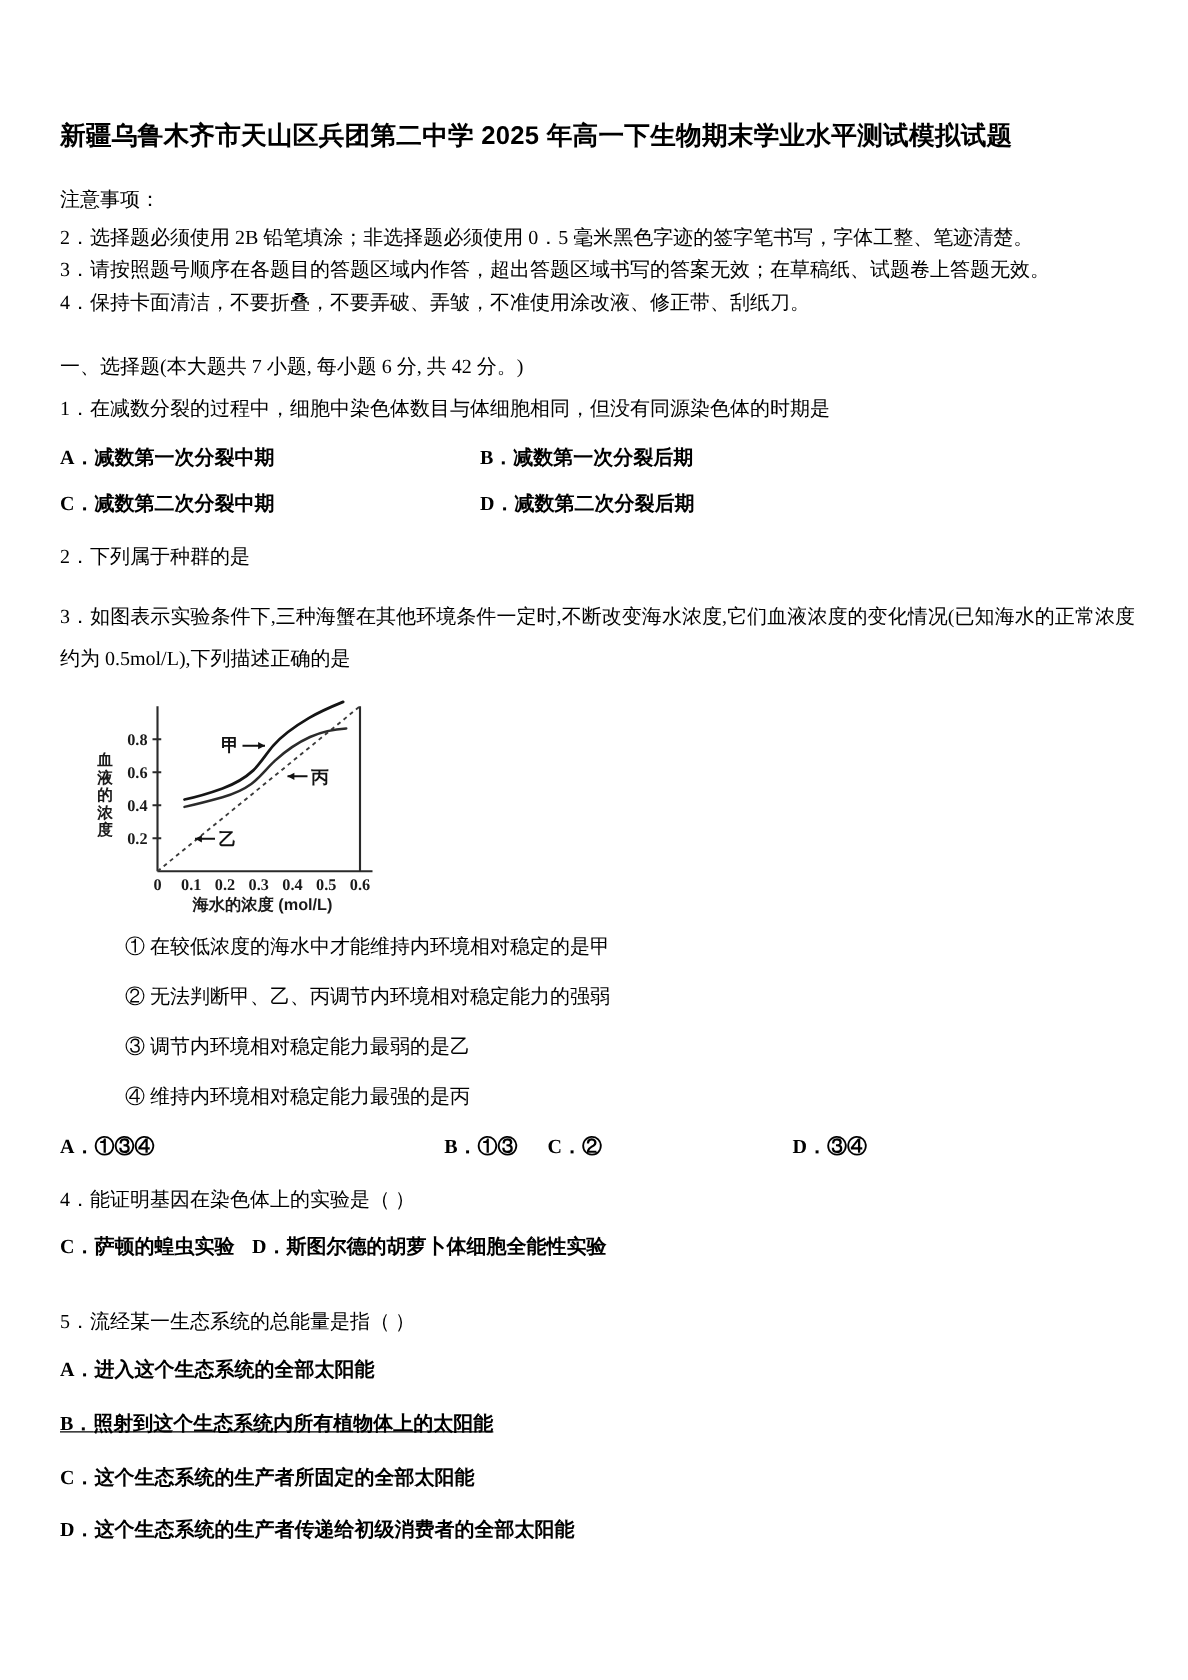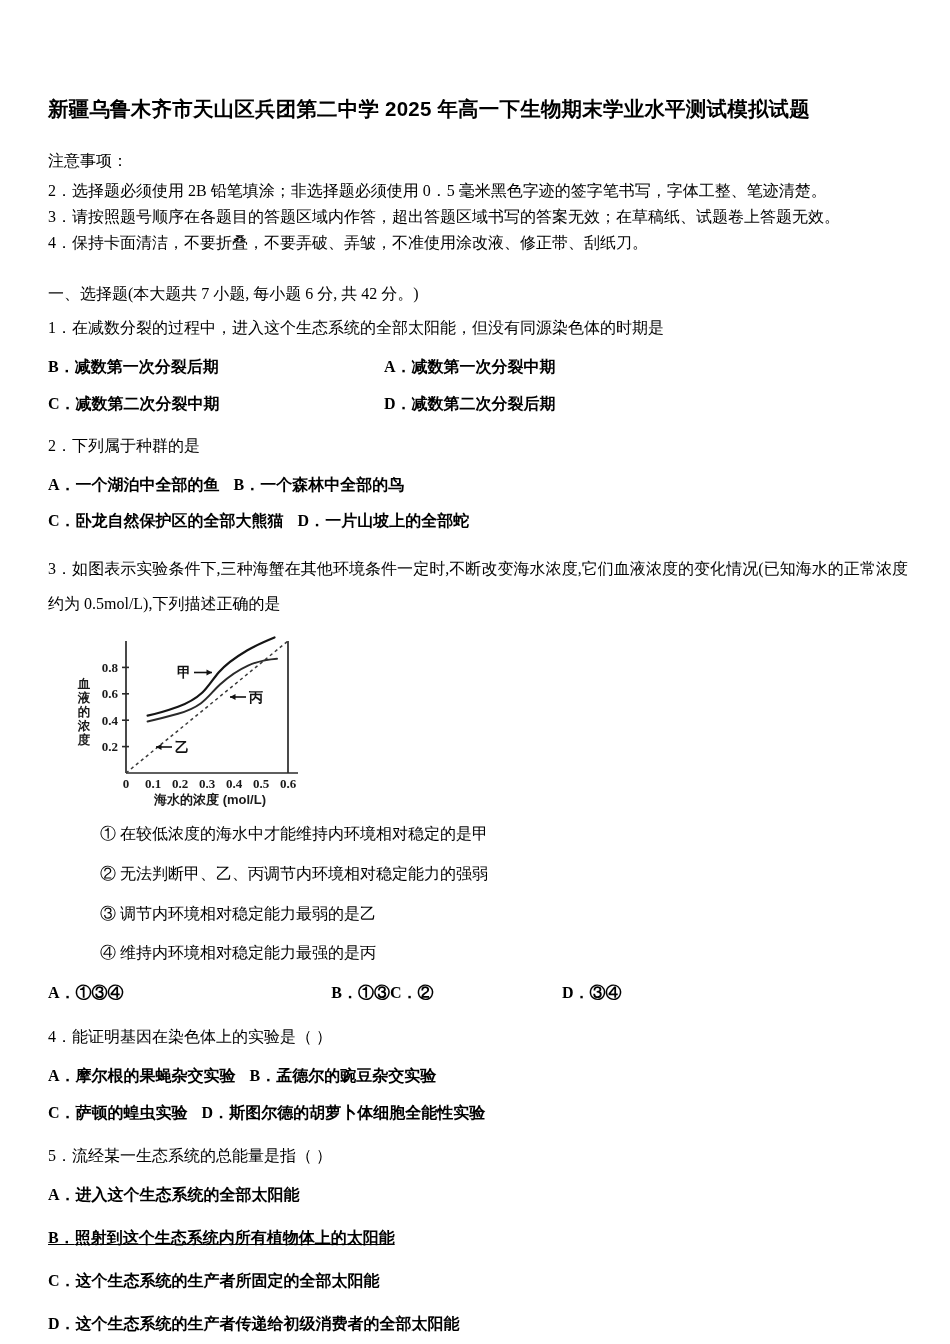--- a/index.html
+++ b/index.html
@@ -165,45 +165,35 @@
       <ul class="notice-list">
         <li>2．选择题必须使用 2B 铅笔填涂；非选择题必须使用 0．5 毫米黑色字迹的签字笔书写，字体工整、笔迹清楚。</li>
         <li>3．请按照题号顺序在各题目的答题区域内作答，超出答题区域书写的答案无效；在草稿纸、试题卷上答题无效。</li>
         <li>4．保持卡面清洁，不要折叠，不要弄破、弄皱，不准使用涂改液、修正带、刮纸刀。</li>
       </ul>
     </div>
 
     <div class="section-heading">一、选择题(本大题共 7 小题, 每小题 6 分, 共 42 分。)</div>
 
     <div class="question">
-      <div class="q-stem"><span class="q-num">1．</span><span>在减数分裂的过程中，进入这个生态系统的全部太阳能，但没有同源染色体的时期是</span></div>
+      <div class="q-stem"><span class="q-num">1．</span><span>在减数分裂的过程中，细胞中染色体数目与体细胞相同，但没有同源染色体的时期是</span></div>
       <div class="opts">
         <div class="opt-row first">
+          <div class="opt-col-2"><span class="opt-label">A．</span><span>减数第一次分裂中期</span></div>
           <div class="opt-col-2"><span class="opt-label">B．</span><span>减数第一次分裂后期</span></div>
-          <div class="opt-col-2"><span class="opt-label">A．</span><span>减数第一次分裂中期</span></div>
         </div>
         <div class="opt-row">
           <div class="opt-col-2"><span class="opt-label">C．</span><span>减数第二次分裂中期</span></div>
           <div class="opt-col-2"><span class="opt-label">D．</span><span>减数第二次分裂后期</span></div>
         </div>
       </div>
     </div>
 
     <div class="question">
       <div class="q-stem" style="margin-top:16px;"><span class="q-num">2．</span><span>下列属于种群的是</span></div>
-      <div class="opts">
-        <div class="opt-row first">
-          <div class="opt-inline"><span class="opt-label">A．</span><span>一个湖泊中全部的鱼</span></div>
-          <div class="opt-inline"><span class="opt-label">B．</span><span>一个森林中全部的鸟</span></div>
-        </div>
-        <div class="opt-row">
-          <div class="opt-inline"><span class="opt-label">C．</span><span>卧龙自然保护区的全部大熊猫</span></div>
-          <div class="opt-inline"><span class="opt-label">D．</span><span>一片山坡上的全部蛇</span></div>
-        </div>
-      </div>
     </div>
 
     <div class="question">
       <div class="q-stem wrap" style="margin-top:18px;"><span class="q-num">3．</span><span>如图表示实验条件下,三种海蟹在其他环境条件一定时,不断改变海水浓度,它们血液浓度的变化情况(已知海水的正常浓度约为 0.5mol/L),下列描述正确的是</span></div>
 
       <div class="figure-wrap">
         <svg class="chart" width="250" height="175" viewBox="0 0 250 175">
 
           <g>
             <line x1="66" y1="8" x2="66" y2="140" stroke="#2a2a2a" stroke-width="1.7"></line>
@@ -271,45 +261,41 @@
       </div>
 
       <ul class="stmt-list">
         <li>① 在较低浓度的海水中才能维持内环境相对稳定的是甲</li>
         <li>② 无法判断甲、乙、丙调节内环境相对稳定能力的强弱</li>
         <li>③ 调节内环境相对稳定能力最弱的是乙</li>
         <li>④ 维持内环境相对稳定能力最强的是丙</li>
       </ul>
 
       <div class="opts">
-        <div class="opt-row" style="margin-top:4px;">
+        <div class="opt-row" style="margin-top:4px;gap:24px;">
           <div class="opt-col-4a"><span class="opt-label">A．</span><span>①③④</span></div>
           <div class="opt-col-4b"><span class="opt-label">B．</span><span>①③</span></div>
           <div class="opt-col-4c"><span class="opt-label">C．</span><span>②</span></div>
           <div class="opt-col-4d"><span class="opt-label">D．</span><span>③④</span></div>
         </div>
       </div>
     </div>
 
     <div class="question">
       <div class="q-stem" style="margin-top:18px;"><span class="q-num">4．</span><span>能证明基因在染色体上的实验是（  ）</span></div>
       <div class="opts">
-        <div class="opt-row first">
-          <div class="opt-inline"><span class="opt-label">A．</span><span>摩尔根的果蝇杂交实验</span></div>
-          <div class="opt-inline"><span class="opt-label">B．</span><span>孟德尔的豌豆杂交实验</span></div>
-        </div>
         <div class="opt-row">
           <div class="opt-inline"><span class="opt-label">C．</span><span>萨顿的蝗虫实验</span></div>
           <div class="opt-inline"><span class="opt-label">D．</span><span>斯图尔德的胡萝卜体细胞全能性实验</span></div>
         </div>
       </div>
     </div>
 
     <div class="question">
-      <div class="q-stem" style="margin-top:18px;"><span class="q-num">5．</span><span>流经某一生态系统的总能量是指（  ）</span></div>
+      <div class="q-stem" style="margin-top:34px;"><span class="q-num">5．</span><span>流经某一生态系统的总能量是指（  ）</span></div>
       <div class="opts">
         <div class="opt-row first">
           <div class="opt-full"><span class="opt-label">A．</span><span>进入这个生态系统的全部太阳能</span></div>
         </div>
         <div class="opt-row" style="margin-top:18px;text-decoration:underline;">
           <div class="opt-full"><span class="opt-label">B．</span><span>照射到这个生态系统内所有植物体上的太阳能</span></div>
         </div>
         <div class="opt-row" style="margin-top:18px;">
           <div class="opt-full"><span class="opt-label">C．</span><span>这个生态系统的生产者所固定的全部太阳能</span></div>
         </div>

